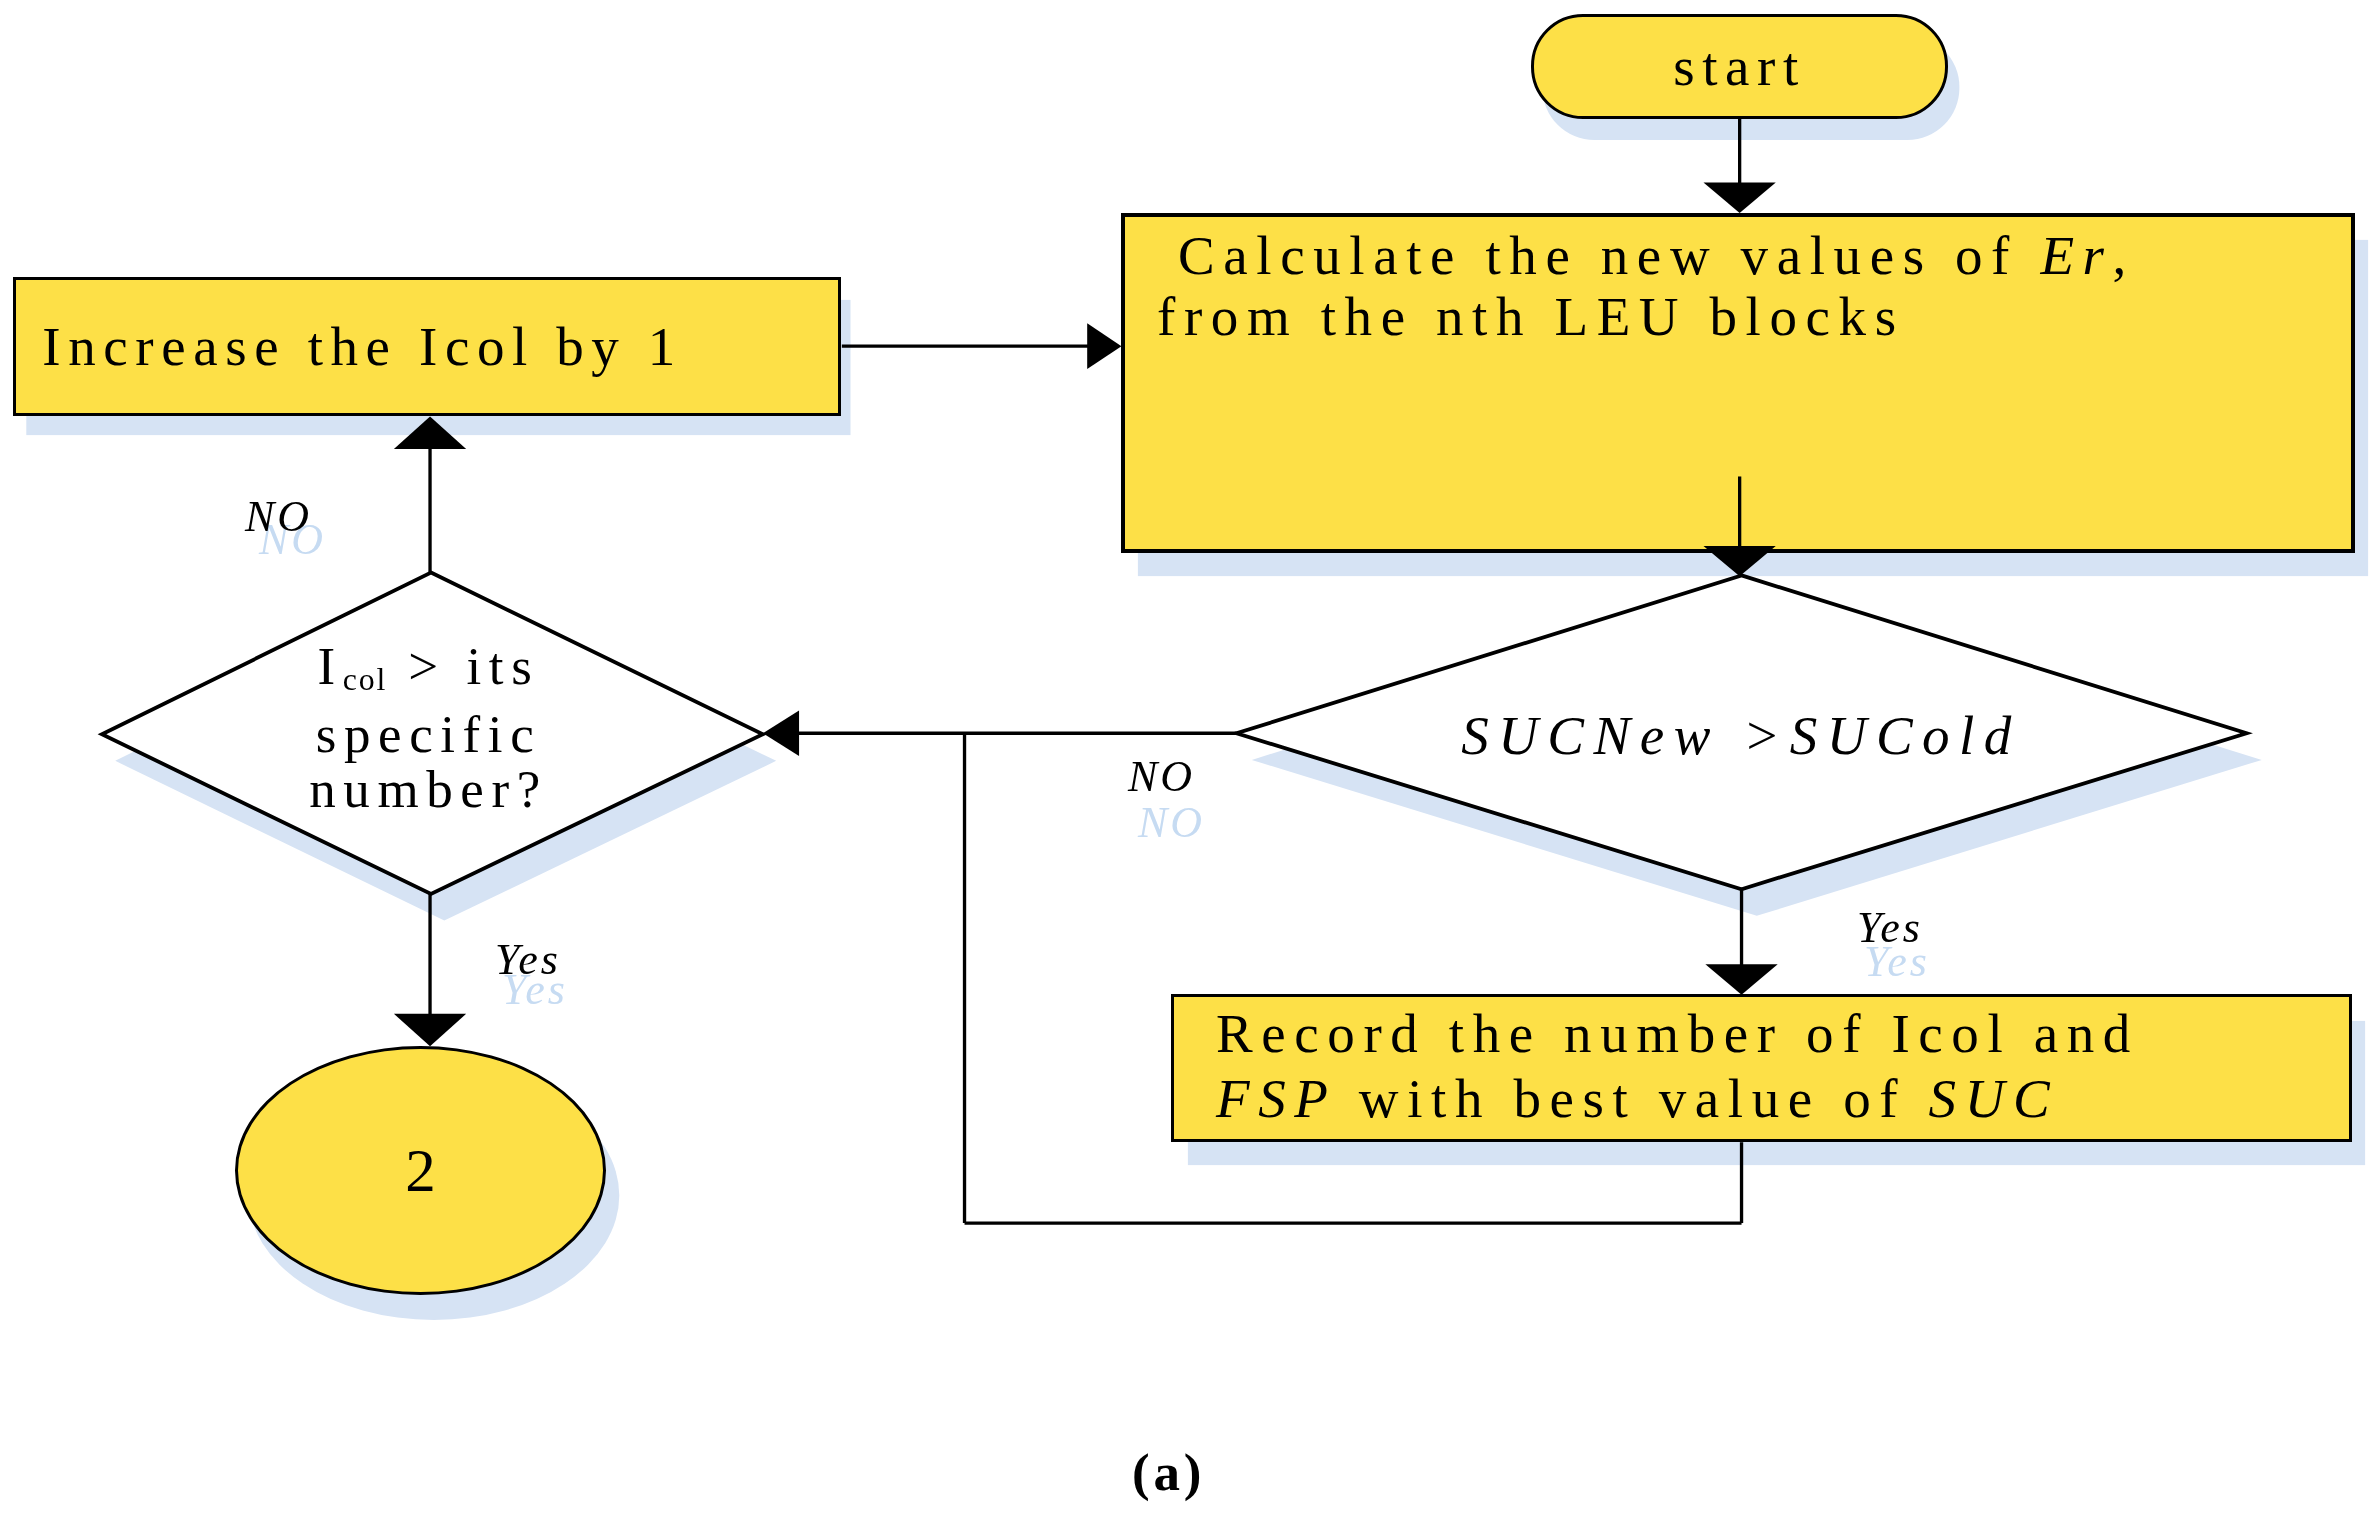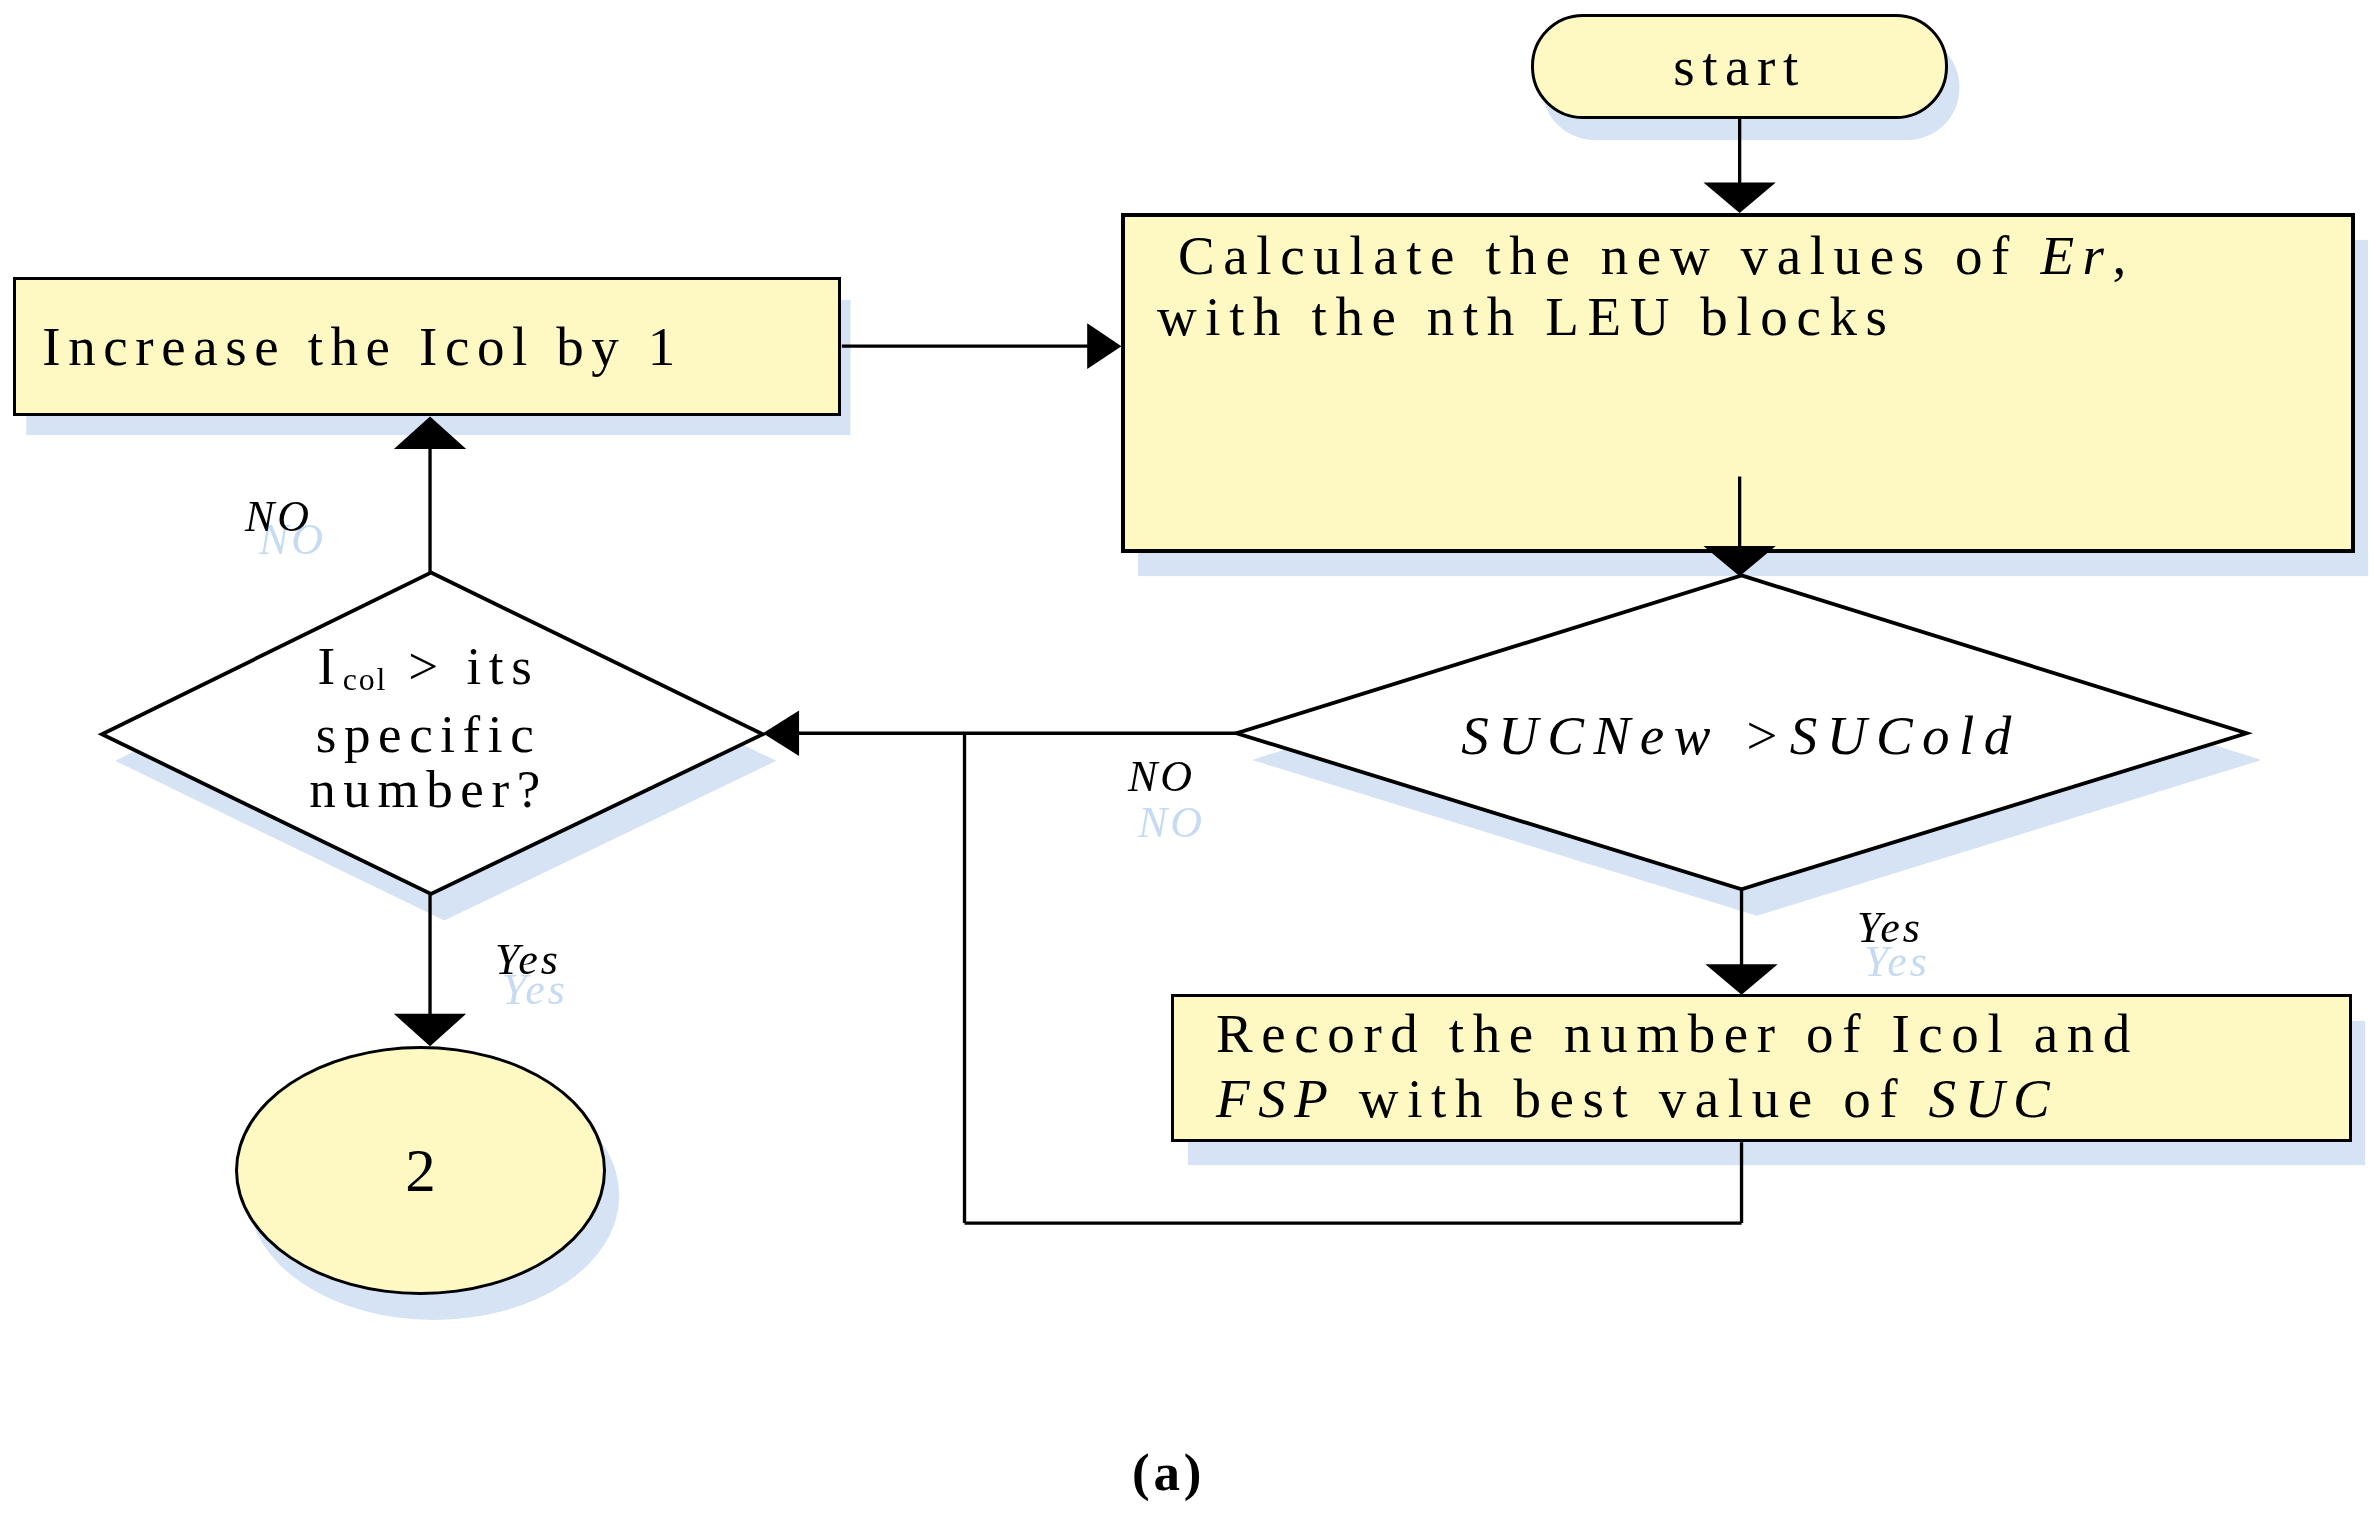--- a/index.html
+++ b/index.html
@@ -3,21 +3,21 @@
 <meta charset="utf-8">
 <style>
   html,body{margin:0;padding:0;background:#ffffff;}
   #canvas{
     position:relative;width:2377px;height:1535px;background:#ffffff;overflow:hidden;
     font-family:"Liberation Serif", serif;color:#000;
   }
   .abs{position:absolute;}
   svg.layer{position:absolute;left:0;top:0;z-index:2;pointer-events:none;}
   
-  .node{box-sizing:border-box;background:#fef9c3;border:3.8px solid #000;z-index:1;}
+  .node{box-sizing:border-box;background:#fde047;border:3.8px solid #000;z-index:1;}
   #start-node{
     left:1531px;top:14.3px;width:417px;height:105px;border-radius:52px;
     display:flex;align-items:center;justify-content:center;
     font-size:55px;letter-spacing:7.6px;
     box-shadow:11.4px 21px 0 #d6e3f4;
   }
   #calc-box{
     left:1121px;top:213px;width:1234px;height:340px;border-width:4.8px;
     padding:7.6px 13.3px 0 32px;font-size:55px;line-height:61px;letter-spacing:8.6px;
     box-shadow:15px 25px 0 -1.9px #d6e3f4;
@@ -88,21 +88,21 @@
       <polygon points="414,1066 490,1066 452,1100"></polygon>
     </g>
   </svg>
 
   <div class="node abs" id="start-node">
     <span>start</span>
   </div>
 
   <div class="node abs" id="calc-box">
     <div class="l1"><span>Calculate the new values of </span><span class="it">Er</span><span>,</span></div>
-    <div>with the nth LEU blocks</div>
+    <div>from the nth LEU blocks</div>
   </div>
 
   <div class="node abs" id="increase-box">
     <span>Increase the Icol by 1</span>
   </div>
 
   <div class="node abs" id="record-box">
     <div>Record the number of Icol and</div>
     <div><span class="it">FSP</span><span> with best value of </span><span class="it">SUC</span></div>
   </div>

